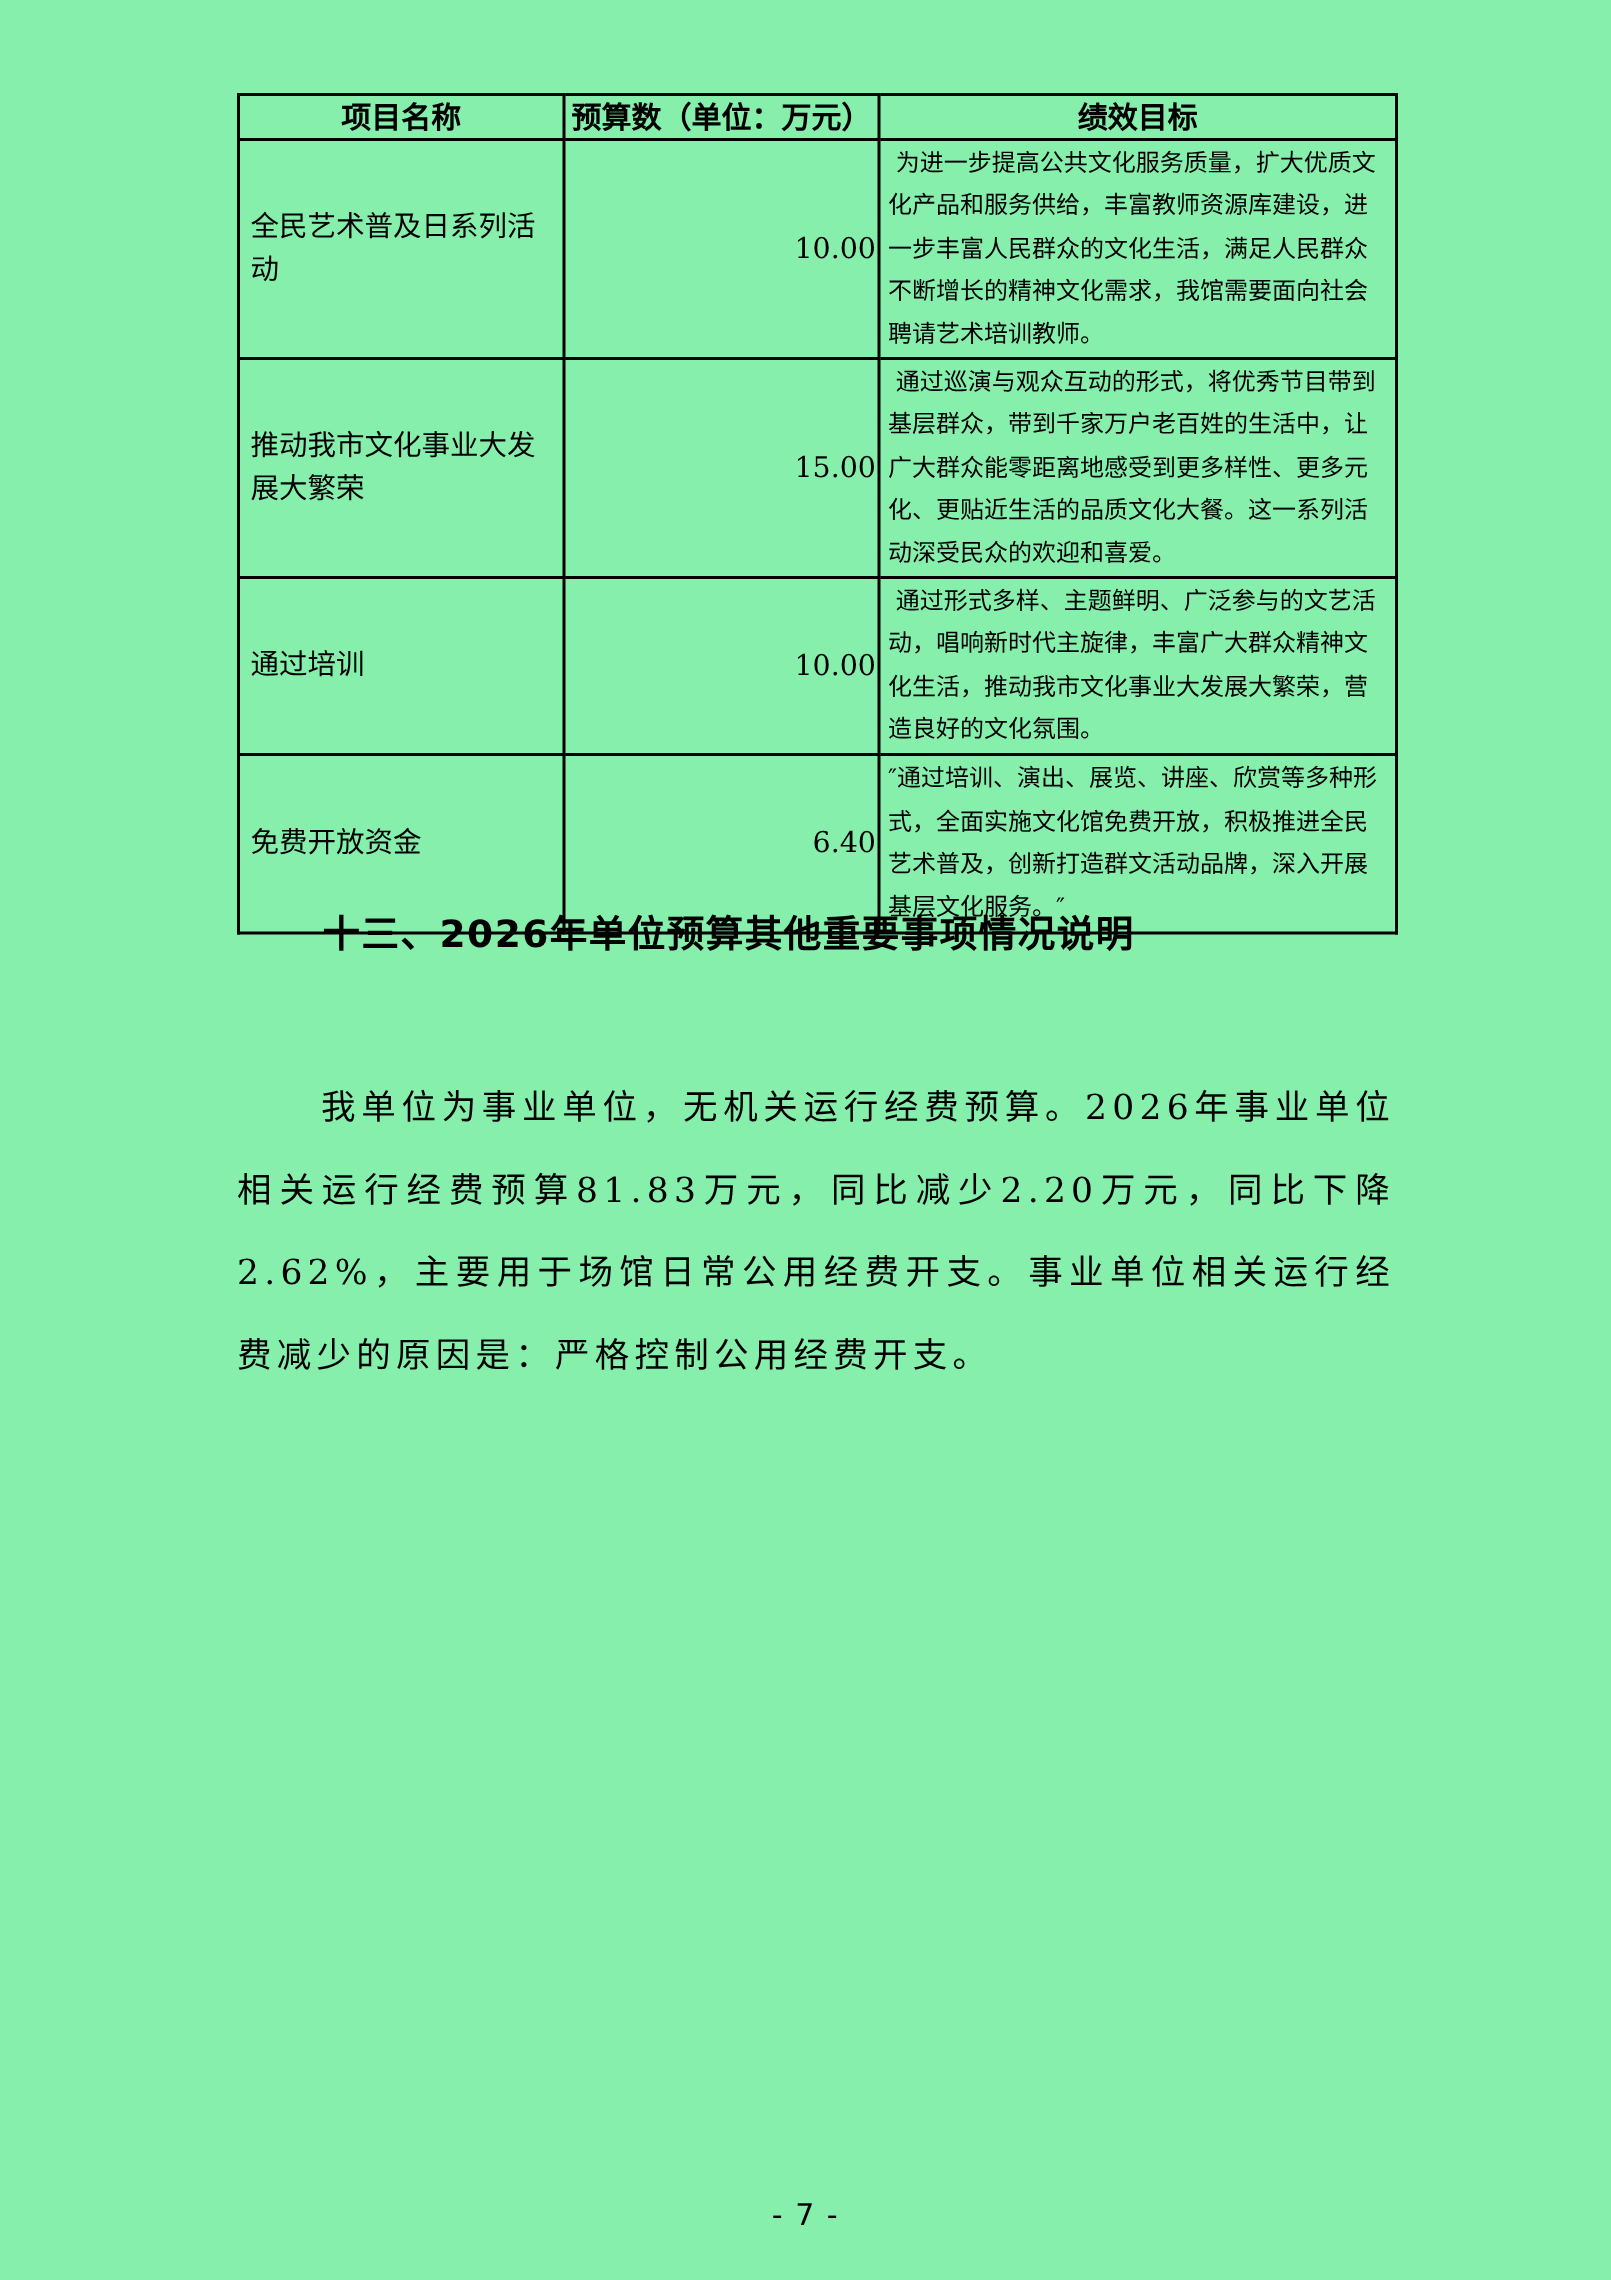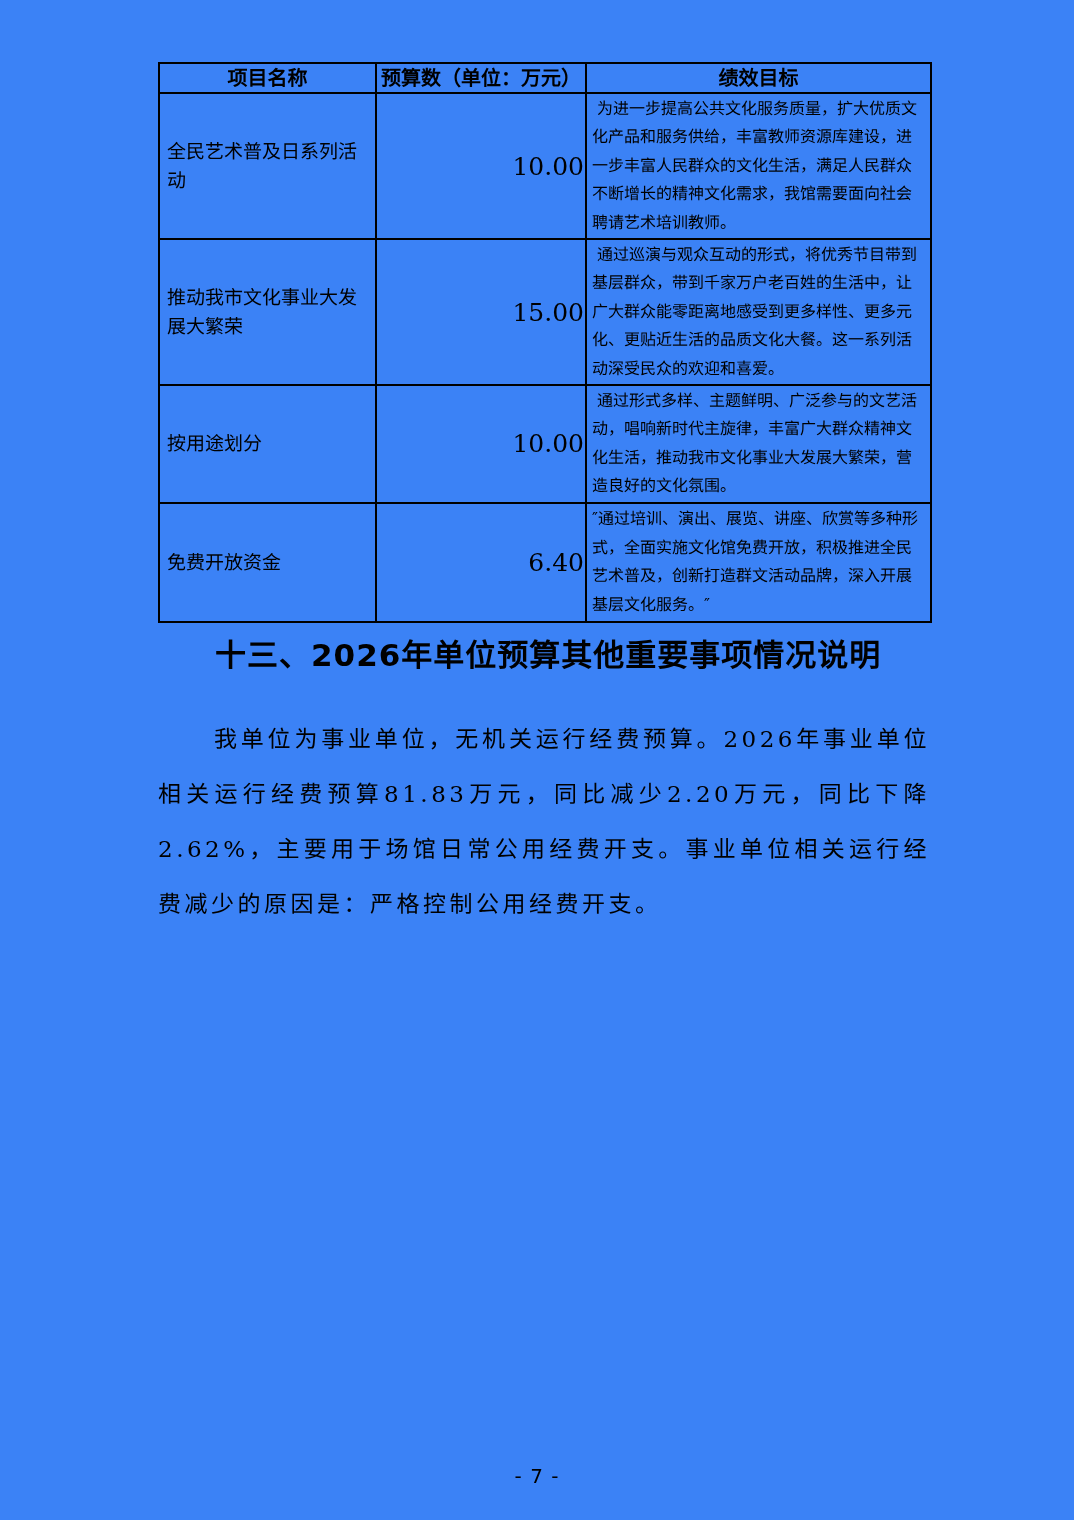--- a/index.html
+++ b/index.html
@@ -1,21 +1,21 @@
 <!DOCTYPE html>
 <html lang="zh-CN"><head>
 <meta charset="utf-8">
 <style>
   html, body { margin: 0; padding: 0; background: #e8e8e8; }
   .page {
     position: relative;
     width: 1074px;
     height: 1520px;
     margin: 0 auto;
-    background: #3b82f6;
+    background: #86efac;
     color: #000000;
     font-family: "DejaVu Serif", serif;
     overflow: hidden;
   }
 
   
   table.perf {
     position: absolute;
     left: 158px;
     top: 62px;
@@ -39,21 +39,21 @@
     line-height: 26px;
   }
   td.cell-name {
     font-size: 19px;
     line-height: 29px;
     padding: 2px 4px 2px 7px;
     text-align: left;
     vertical-align: middle;
   }
   td.cell-amount {
-    font-size: 25px;
+    font-size: 19px;
     text-align: right;
     vertical-align: middle;
     padding: 0 1px 0 0;
   }
   td.cell-target {
     font-size: 16px;
     line-height: 28.4px;
     padding: 1px 4px 1px 5px;
     text-align: left;
     vertical-align: middle;
@@ -61,24 +61,24 @@
   }
   tr.r1 { height: 142px; }
   tr.r2 { height: 143px; }
   tr.r3 { height: 115px; }
   tr.r4 { height: 119px; }
 
   
   .h-main {
     position: absolute;
     left: 158px;
-    top: 636px;
+    top: 604px;
     width: 772px;
     font-family: "DejaVu Sans", sans-serif;
-    font-size: 31px;
+    font-size: 25px;
     font-weight: bold;
     letter-spacing: 1px;
     text-indent: 57px;
     line-height: 38px;
     margin: 0;
   }
   .h-sub {
     position: absolute;
     left: 158px;
     width: 772px;
@@ -142,21 +142,21 @@
         <td class="cell-name">全民艺术普及日系列活动</td>
         <td class="cell-amount">10.00</td>
         <td class="cell-target"> 为进一步提高公共文化服务质量，扩大优质文化产品和服务供给，丰富教师资源库建设，进一步丰富人民群众的文化生活，满足人民群众不断增长的精神文化需求，我馆需要面向社会聘请艺术培训教师。</td>
       </tr>
       <tr class="r2">
         <td class="cell-name">推动我市文化事业大发展大繁荣</td>
         <td class="cell-amount">15.00</td>
         <td class="cell-target"> 通过巡演与观众互动的形式，将优秀节目带到基层群众，带到千家万户老百姓的生活中，让广大群众能零距离地感受到更多样性、更多元化、更贴近生活的品质文化大餐。这一系列活动深受民众的欢迎和喜爱。</td>
       </tr>
       <tr class="r3">
-        <td class="cell-name">按用途划分</td>
+        <td class="cell-name">通过培训</td>
         <td class="cell-amount">10.00</td>
         <td class="cell-target"> 通过形式多样、主题鲜明、广泛参与的文艺活动，唱响新时代主旋律，丰富广大群众精神文化生活，推动我市文化事业大发展大繁荣，营造良好的文化氛围。</td>
       </tr>
       <tr class="r4">
         <td class="cell-name">免费开放资金</td>
         <td class="cell-amount">6.40</td>
         <td class="cell-target">″通过培训、演出、展览、讲座、欣赏等多种形式，全面实施文化馆免费开放，积极推进全民艺术普及，创新打造群文活动品牌，深入开展基层文化服务。″</td>
       </tr>
     </tbody>
   </table>

